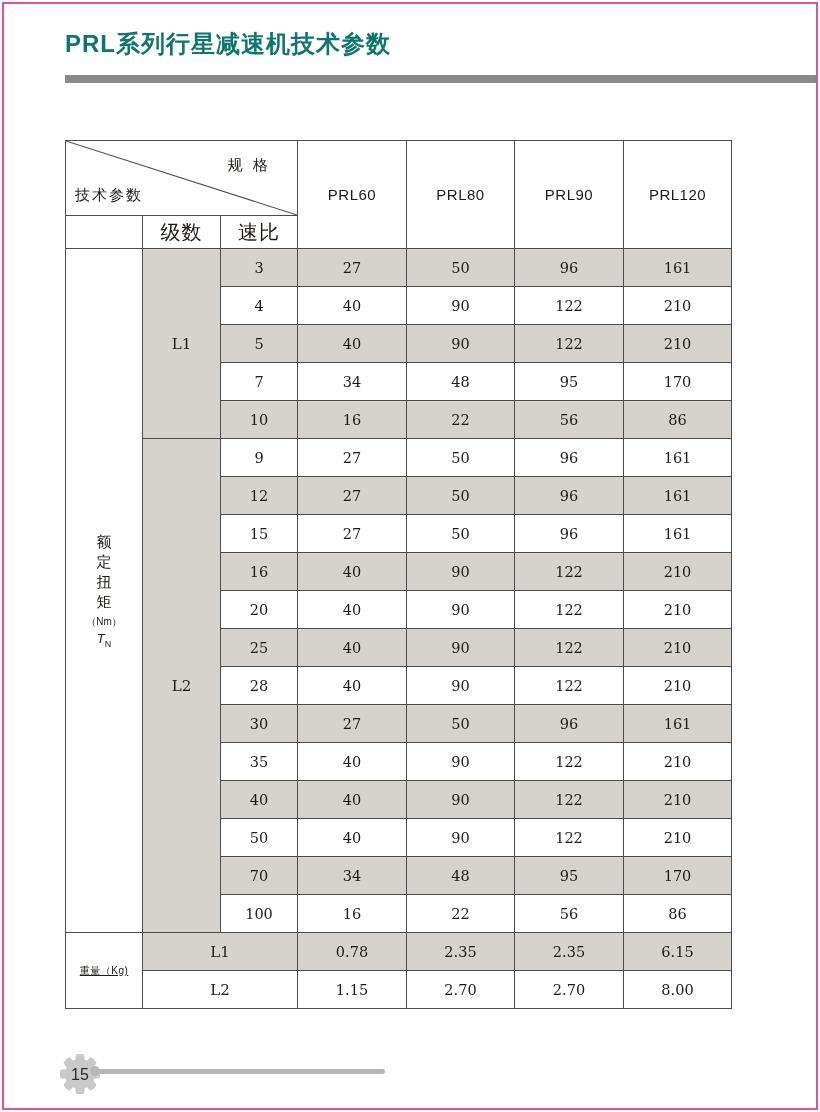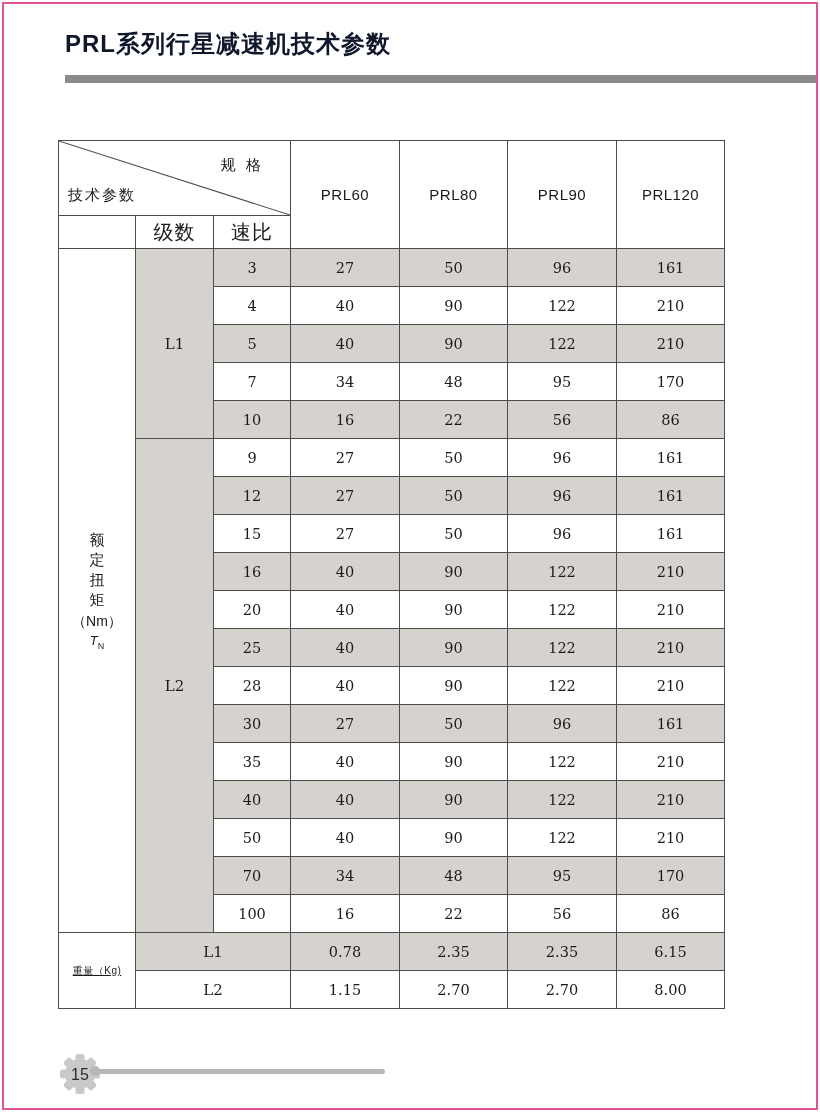--- a/index.html
+++ b/index.html
@@ -6,28 +6,28 @@
   body{
     width:820px;height:1112px;position:relative;background:#ffffff;
     font-family:"Liberation Sans", sans-serif;color:#1e1a17;overflow:hidden;
   }
   .page{
     position:absolute;inset:2px;border:2px solid var(--pink,#dd5498);
     background:#fff;
   }
   .page-title{
     position:absolute;left:61px;top:24px;margin:0;
-    font-size:24px;font-weight:bold;letter-spacing:1px;color:#0f172a;
+    font-size:24px;font-weight:bold;letter-spacing:1px;color:#0f766e;
   }
   .title-bar{
     position:absolute;left:61px;top:71px;right:0px;height:8px;
     background:var(--bar,#8a8a8a);
   }
   table.spec{
-    position:absolute;left:54px;top:136px;
+    position:absolute;left:61px;top:136px;
     border-collapse:collapse;table-layout:fixed;width:666px;
     border:1.5px solid #3d3d3d;
   }
   table.spec td{
     border:1px solid #4c4c4c;text-align:center;vertical-align:middle;
     padding:0;background:#ffffff;overflow:hidden;
   }
   tr.hrow1{height:75px;}
   tr.hrow2{height:33px;}
   tr.drow{height:38px;}
@@ -42,21 +42,21 @@
   td.colhead{font-size:15px;letter-spacing:0.5px;}
   td.subhead{font-size:20px;letter-spacing:1px;}
   tr.shaded td{background:var(--shade,#d6d3ce);}
   td.stage-group{background:var(--shade,#d6d3ce) !important;
     font-family:"DejaVu Serif", serif;font-size:15px;}
   td.white-cell{background:#ffffff !important;}
   td.num{font-family:"DejaVu Serif", serif;font-size:14.5px;}
   td.torque-cell{background:#ffffff !important;}
   .torque-inner{display:flex;flex-direction:column;align-items:center;justify-content:center;}
   .torque-chars div{font-size:15px;line-height:20px;letter-spacing:0;}
-  .torque-unit{font-size:14px;margin-top:3px;}
+  .torque-unit{font-size:10px;margin-top:3px;}
   .torque-sym{font-family:Liberation Sans, sans-serif;font-size:13px;margin-top:2px;}
   .torque-sym i{font-style:italic;}
   .torque-sym sub{font-size:9px;}
   td.weight-label{font-size:10px;letter-spacing:0.5px;text-decoration:underline;}
   td.weight-stage{font-family:"DejaVu Serif", serif;font-size:15px;}
   .footer-gear{position:absolute;left:54px;top:1048px;width:44px;height:44px;}
   .footer-gear .gear-shape{fill:var(--gear,#c9c9c9);}
   .footer-gear text{
     font-family:"Liberation Sans", sans-serif;font-size:16px;fill:#2b2b2b;
   }

